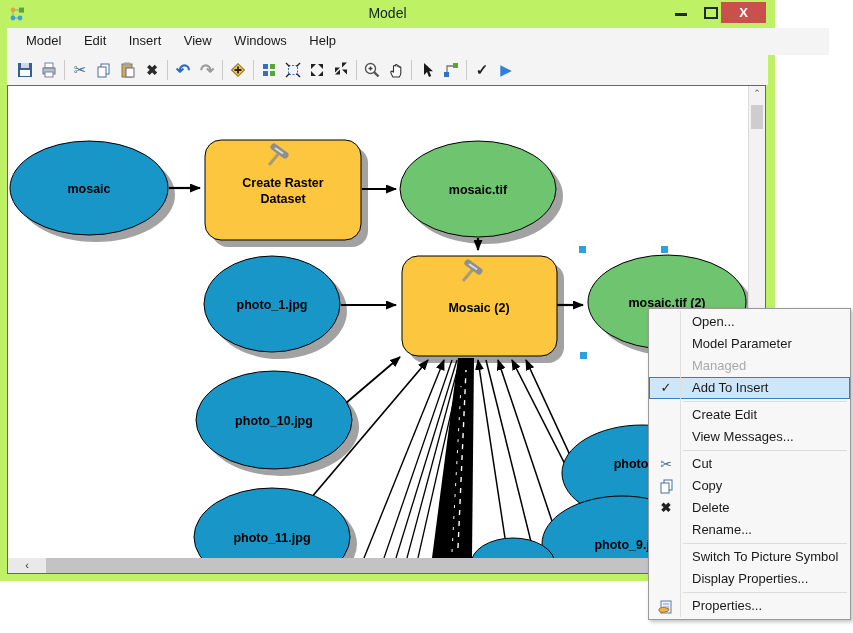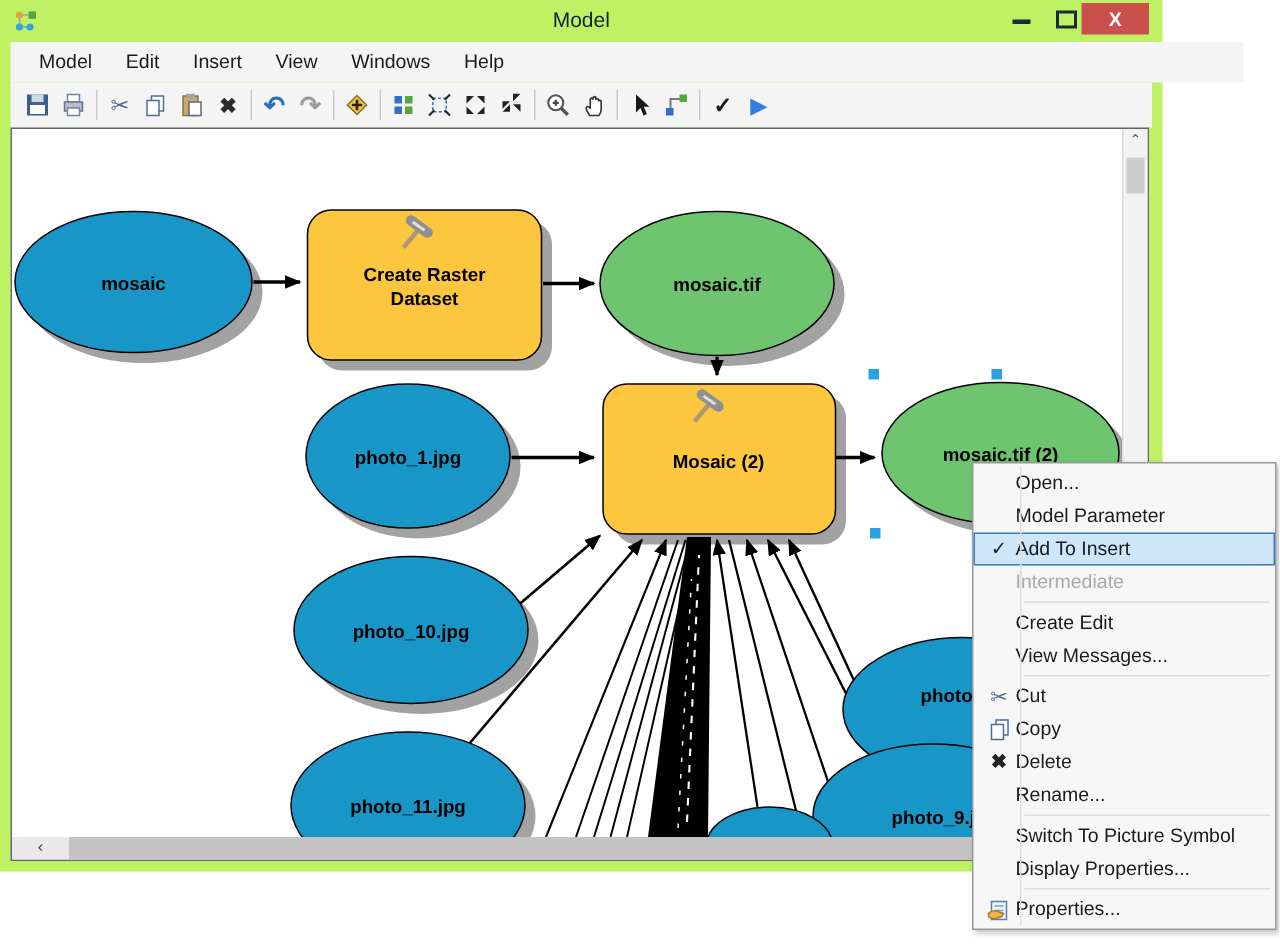--- a/index.html
+++ b/index.html
@@ -40,21 +40,21 @@
   .hscroll .arr { position:absolute; left:0; top:0; width:38px; height:15px; text-align:center; font-size:11px; line-height:14px; color:#333; }
   .hthumb { position:absolute; left:38px; top:0; width:702px; height:15px; background:#c3c3c3; }
   .corner { position:absolute; right:0; bottom:0; width:17px; height:15px; background:#efefef; }
 
   svg text { font-family:"Liberation Sans", sans-serif; font-weight:bold; font-size:12.5px; fill:#000; }
 
   
   .cmenu { position:absolute; left:648px; top:308px; width:203px; background:#f7f7f7;
            border:1px solid #999; box-shadow:2px 2px 4px rgba(0,0,0,.25); padding:2px 0; z-index:50; }
   .gutterline { position:absolute; left:31px; top:2px; bottom:2px; width:1px; background:#dedede; z-index:5; pointer-events:none; }
-  .mi { position:relative; height:22px; line-height:22px; padding-left:28px; font-size:13px; color:#1a1a1a; white-space:nowrap; }
+  .mi { position:relative; height:22px; line-height:22px; padding-left:43px; font-size:13px; color:#1a1a1a; white-space:nowrap; }
   .mi.dis { color:#a9a9a9; }
   .mi.hl { background:#cde6fa; outline:1px solid #3a7cc0; outline-offset:-1px; }
   .mi .ic { position:absolute; left:7px; top:0; width:20px; height:22px; text-align:center; z-index:6; }
   .msep { height:1px; background:#dcdcdc; margin:2px 3px 2px 34px; }
 </style>
 </head>
 <body>
 
 <div class="page">
 
@@ -292,24 +292,24 @@
       </div>
       <div class="corner"></div>
     </div>
   </div>
 
   <div class="cmenu">
     <div class="gutterline"></div>
 
     <div class="mi">Open...</div>
     <div class="mi">Model Parameter</div>
+    <div class="mi dis">Managed</div>
     <div class="mi hl">
       <span class="ic" style="color:#222;font-size:13px;">✓</span><span>Add To Insert</span>
     </div>
-    <div class="mi dis">Intermediate</div>
     <div class="msep"></div>
     <div class="mi">Create Edit</div>
     <div class="mi">View Messages...</div>
     <div class="msep"></div>
     <div class="mi">
       <span class="ic" style="color:#4a6e96;font-size:14px;">✂</span><span>Cut</span>
     </div>
     <div class="mi">
       <span class="ic"><svg width="16" height="18" style="margin-top:3px;">
             <rect x="6" y="2" width="8" height="10" fill="#fff" stroke="#4a6e96"></rect>

